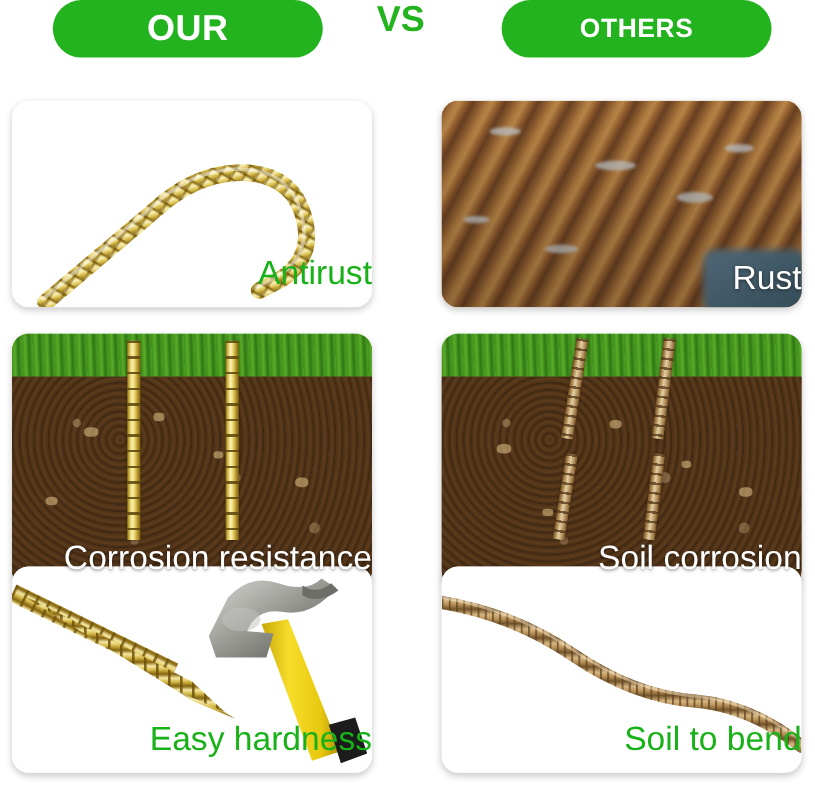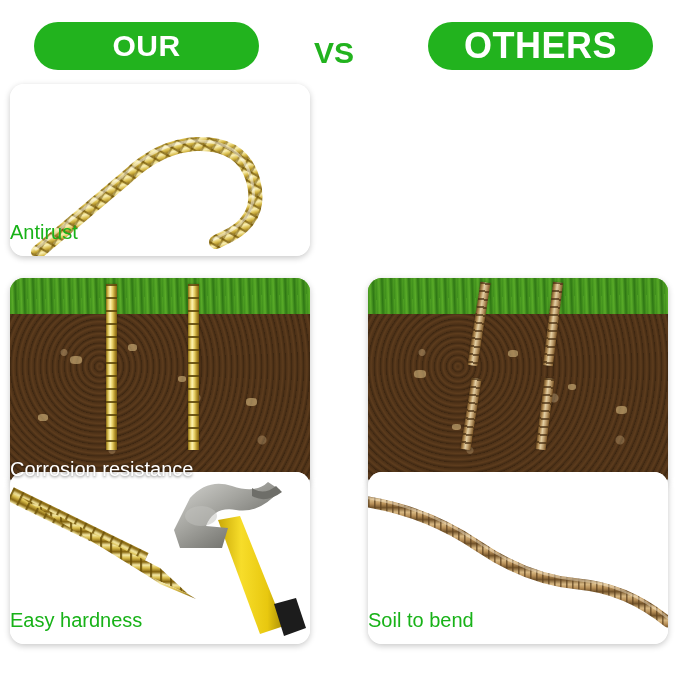--- a/index.html
+++ b/index.html
@@ -19,23 +19,23 @@
     background: #ffffff;
   }
 
   
   .header {
     position: absolute;
     left: 0; top: 0;
     width: 679px;
     height: 70px;
     display: flex;
-    align-items: flex-end;
+    align-items: flex-start;
     justify-content: center;
-    gap: 14px;
+    gap: 4px;
   }
 
   .pill {
     border-radius: 999px;
     display: flex;
     align-items: center;
     justify-content: center;
     color: #ffffff;
     font-weight: bold;
     letter-spacing: 0.5px;
@@ -43,21 +43,21 @@
   }
   .pill-our {
     width: 225px;
     height: 48px;
     font-size: 30px;
     margin-left: 8px;
   }
   .pill-others {
     width: 225px;
     height: 48px;
-    font-size: 36px;
+    font-size: 22px;
     margin-left: 52px;
   }
   .vs {
     width: 56px;
     text-align: center;
     font-size: 30px;
     font-weight: bold;
     margin-left: 52px;
   }
 
@@ -90,22 +90,22 @@
   .scene {
     position: absolute;
     inset: 0;
     overflow: hidden;
   }
 
   .caption {
     position: absolute;
     left: 0;
     width: 100%;
-    text-align: left;
-    font-size: 20px;
+    text-align: right;
+    font-size: 28px;
     line-height: 1;
     z-index: 40;
     white-space: nowrap;
   }
   .caption-green { color: #18b218; bottom: 14px; }
   .caption-white {
     color: #ffffff;
     bottom: 10px;
     text-shadow: 0 1px 3px rgba(0,0,0,0.55);
   }
@@ -257,20 +257,34 @@
           </defs>
           <path d="M 28 168 L 118 92 Q 150 62 186 60 Q 232 58 243 96
                    Q 253 132 222 150 L 206 158" fill="none" stroke="url(#ribs)" stroke-width="14" stroke-linecap="round"></path>
           <path d="M 28 168 L 118 92 Q 150 62 186 60 Q 232 58 243 96
                    Q 253 132 222 150 L 206 158" fill="none" stroke="rgba(255,255,255,0.45)" stroke-width="3" stroke-linecap="round" style="transform:translate(-2px,-3px)"></path>
         </svg>
         <div class="caption caption-green">Antirust</div>
       </div>
     </div>
 
+    <div class="card col-r row-1">
+      <div class="scene">
+        <div class="rust-bg"></div>
+        <div class="rust-spec" style="left:40px;  top:22px;  width:26px; height:7px;"></div>
+        <div class="rust-spec" style="left:128px; top:50px;  width:34px; height:8px;"></div>
+        <div class="rust-spec" style="left:196px; top:76px;  width:30px; height:9px;"></div>
+        <div class="rust-spec" style="left:18px;  top:96px;  width:22px; height:6px;"></div>
+        <div class="rust-spec" style="left:236px; top:36px;  width:24px; height:7px;"></div>
+        <div class="rust-spec" style="left:86px;  top:120px; width:28px; height:7px;"></div>
+        <div class="rust-blue"></div>
+        <div class="rust-dark"></div>
+        <div class="caption caption-white">Rust</div>
+      </div>
+    </div>
 
     <div class="card col-l row-2">
       <div class="scene">
         <div class="grass"></div>
         <div class="soil">
           <div class="soil-speck" style="left:60px;  top:42px;  width:12px; height:8px;"></div>
           <div class="soil-speck" style="left:118px; top:30px;  width:9px;  height:7px;"></div>
           <div class="soil-speck" style="left:236px; top:84px;  width:11px; height:8px;"></div>
           <div class="soil-speck" style="left:28px;  top:100px; width:10px; height:7px;"></div>
           <div class="soil-speck" style="left:168px; top:62px;  width:8px;  height:6px;"></div>
@@ -290,20 +304,21 @@
           <div class="soil-speck" style="left:248px; top:92px;  width:11px; height:8px;"></div>
           <div class="soil-speck" style="left:84px;  top:110px; width:9px;  height:6px;"></div>
           <div class="soil-speck" style="left:200px; top:70px;  width:8px;  height:6px;"></div>
         </div>
 
         <div class="rust-stake tilt-a" style="left:106px; top:4px; height:84px;"></div>
         <div class="rust-stake tilt-b" style="left:180px; top:4px; height:84px;"></div>
 
         <div class="rust-stake tilt-a" style="left:98px; top:100px; height:72px;"></div>
         <div class="rust-stake tilt-b" style="left:172px; top:100px; height:72px;"></div>
+        <div class="caption caption-white">Soil corrosion</div>
       </div>
     </div>
 
     <div class="card col-l row-3">
       <div class="scene bg-white">
         <svg width="300" height="172" viewBox="0 0 300 172" style="position:absolute;left:0;top:0;">
           <defs>
             <linearGradient id="goldbar" x1="0" y1="0" x2="0" y2="1">
               <stop offset="0%" stop-color="#8a6a12"></stop>
               <stop offset="30%" stop-color="#f5e9a6"></stop>

